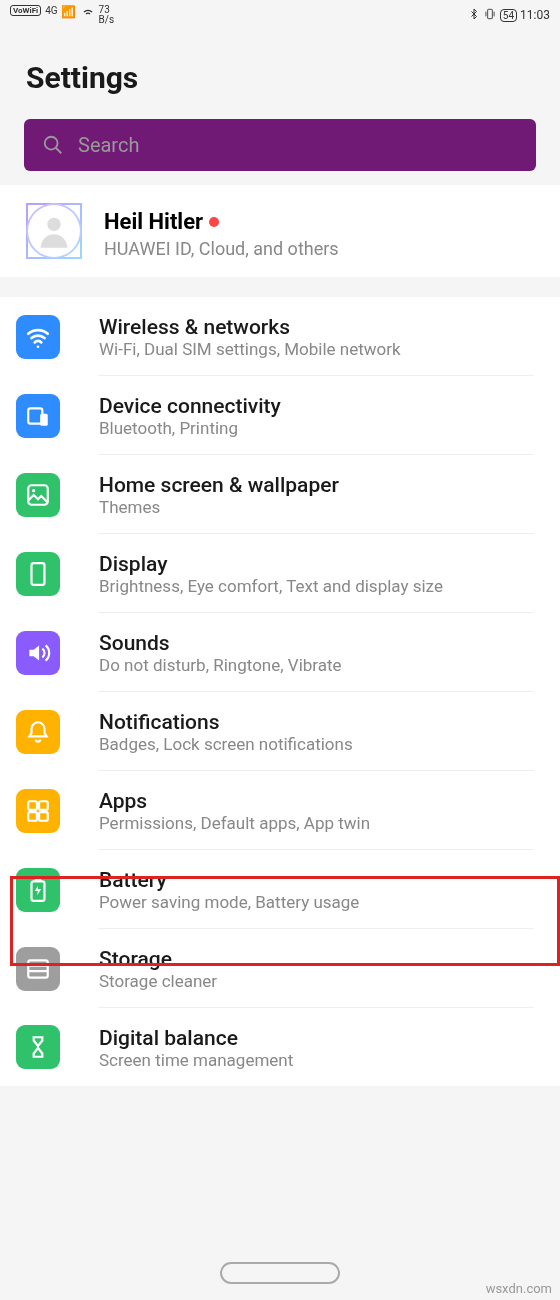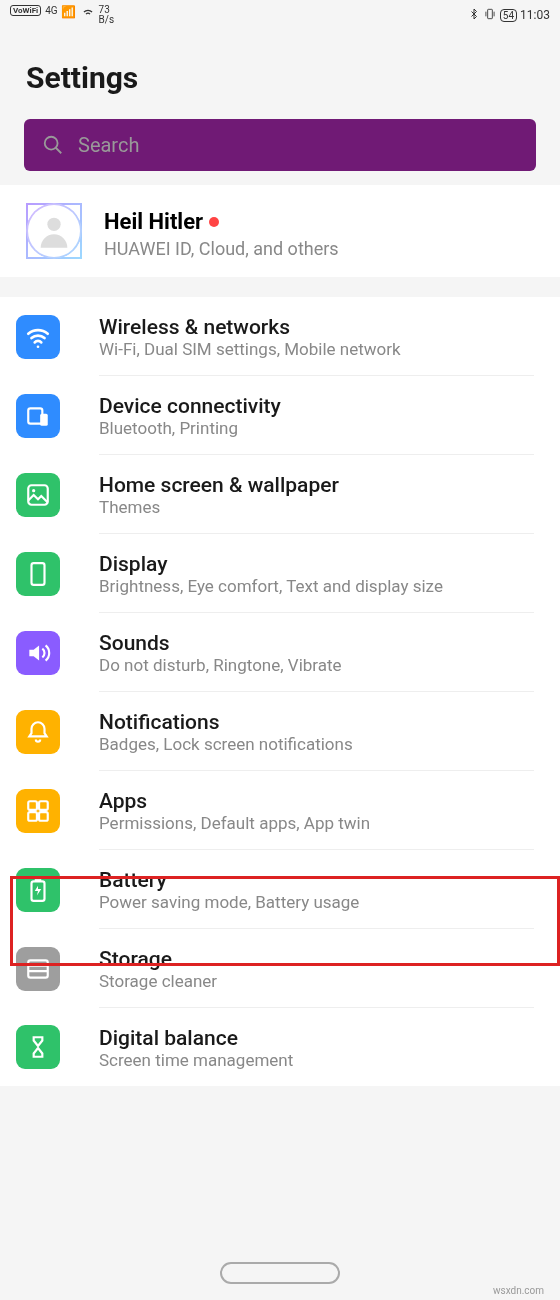--- a/index.html
+++ b/index.html
@@ -26,21 +26,21 @@
 .list{background:#fff}
 .row{display:flex;align-items:center;padding:16px 26px 16px 16px;gap:39px;position:relative}
 .row-inner{flex:1;border-bottom:1px solid #eee;padding-bottom:16px;margin-bottom:-16px;padding-top:2px}
 .row:last-child .row-inner{border-bottom:none}
 .icon-box{width:44px;height:44px;border-radius:9px;display:flex;align-items:center;justify-content:center;flex-shrink:0}
 .icon-box svg{width:26px;height:26px;fill:#fff}
 .row-title{font-size:21px;color:#1a1a1a;font-weight:500}
 .row-sub{color:#888;font-size:17px;margin-top:0}
 .highlight{position:absolute;border:3px solid #d22;left:10px;right:0;top:876px;height:90px;pointer-events:none}
 .nav-pill{position:absolute;bottom:16px;left:50%;transform:translateX(-50%);width:120px;height:22px;border:2px solid #aaa;border-radius:20px}
-.watermark{position:absolute;bottom:4px;right:16px;font-size:10px;color:#999}
+.watermark{position:absolute;bottom:4px;right:8px;font-size:13px;color:#999}
 </style>
 </head>
 <body>
 
 <div class="status-bar">
   <div class="status-left">
     <span class="vowifi">VoWiFi</span>
     <span class="sig">4G</span>
     <span>📶</span>
     <span>

